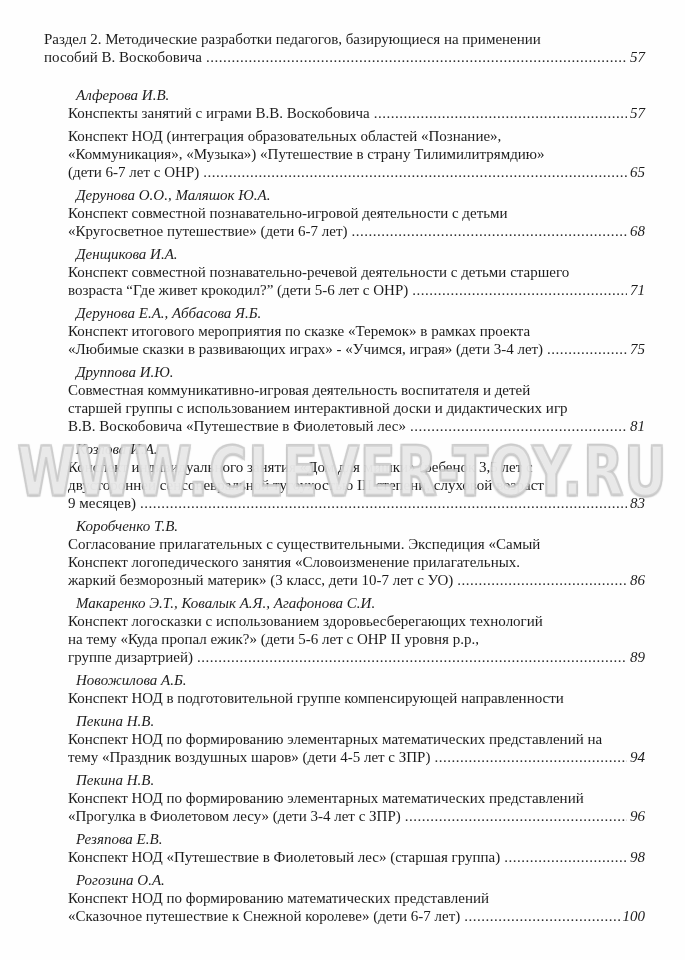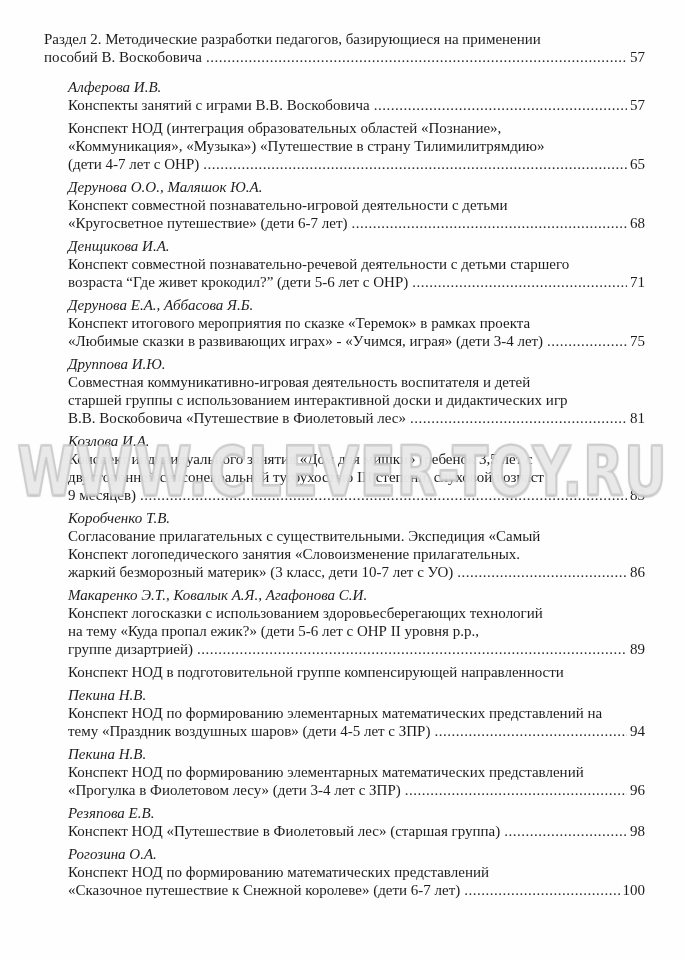--- a/index.html
+++ b/index.html
@@ -13,40 +13,40 @@
     height: 960px;
     background: #fefefe;
     overflow: hidden;
     font-family: "Liberation Serif", serif;
     font-size: 15px;
     line-height: 18px;
     color: #1c1c1c;
     box-sizing: border-box;
     padding: 30px 40px 0 44px;
   }
-  .section-header { margin-bottom: 12px; }
+  .section-header { margin-bottom: 20px; }
   .line { white-space: nowrap; }
   .toc-line { display: flex; align-items: center; }
   .toc-line .t { white-space: nowrap; flex: 0 0 auto; }
   .leader {
     flex: 1 1 auto;
     overflow: hidden;
     white-space: nowrap;
     margin: 0 3px 0 4px;
     min-width: 10px;
   }
   .leader::after {
     content: "....................................................................................................................................................................................................................................";
     letter-spacing: 0.5px;
     color: #2a2a2a;
   }
-  .pagenum { flex: 0 0 auto; }
+  .pagenum { flex: 0 0 auto; font-style: italic; }
   #entries { }
   .entry { margin-top: 5px; margin-left: 24px; }
-  .authors { font-style: italic; }
+  .authors { font-style: italic; margin-left: 8px; }
   .watermark {
     position: absolute;
     left: 0;
     right: 0;
     top: 446px;
     text-align: center;
     font-family: "DejaVu Sans", sans-serif;
     font-weight: bold;
     font-size: 52px;
     line-height: 52px;
@@ -86,21 +86,21 @@
         <div class="line toc-line">
           <span class="t">Конспекты занятий с играми В.В. Воскобовича</span>
           <span class="leader"></span>
           <span class="pagenum">57</span>
         </div>
       </div>
       <div class="entry">
         <div class="line"><span class="t">Конспект НОД (интеграция образовательных областей «Познание»,</span></div>
         <div class="line"><span class="t">«Коммуникация», «Музыка») «Путешествие в страну Тилимилитрямдию»</span></div>
         <div class="line toc-line">
-          <span class="t">(дети 4-7 лет с ОНР)</span>
+          <span class="t">(дети 6-7 лет с ОНР)</span>
           <span class="leader"></span>
           <span class="pagenum">65</span>
         </div>
       </div>
       <div class="entry">
         <div class="authors line">Дерунова О.О., Маляшок Ю.А.</div>
         <div class="line"><span class="t">Конспект совместной познавательно-игровой деятельности с детьми</span></div>
         <div class="line toc-line">
           <span class="t">«Кругосветное путешествие» (дети 6-7 лет)</span>
           <span class="leader"></span>
@@ -159,20 +159,21 @@
         <div class="authors line">Макаренко Э.Т., Ковалык А.Я., Агафонова С.И.</div>
         <div class="line"><span class="t">Конспект логосказки с использованием здоровьесберегающих технологий</span></div>
         <div class="line"><span class="t">на тему «Куда пропал ежик?» (дети 5-6 лет с ОНР II уровня р.р.,</span></div>
         <div class="line toc-line">
           <span class="t">группе дизартрией)</span>
           <span class="leader"></span>
           <span class="pagenum">89</span>
         </div>
       </div>
       <div class="entry">
+        <div class="authors line">Новожилова А.Б.</div>
         <div class="line"><span class="t">Конспект НОД в подготовительной группе компенсирующей направленности</span></div>
       </div>
       <div class="entry">
         <div class="authors line">Пекина Н.В.</div>
         <div class="line"><span class="t">Конспект НОД по формированию элементарных математических представлений на</span></div>
         <div class="line toc-line">
           <span class="t">тему «Праздник воздушных шаров» (дети 4-5 лет с ЗПР)</span>
           <span class="leader"></span>
           <span class="pagenum">94</span>
         </div>

